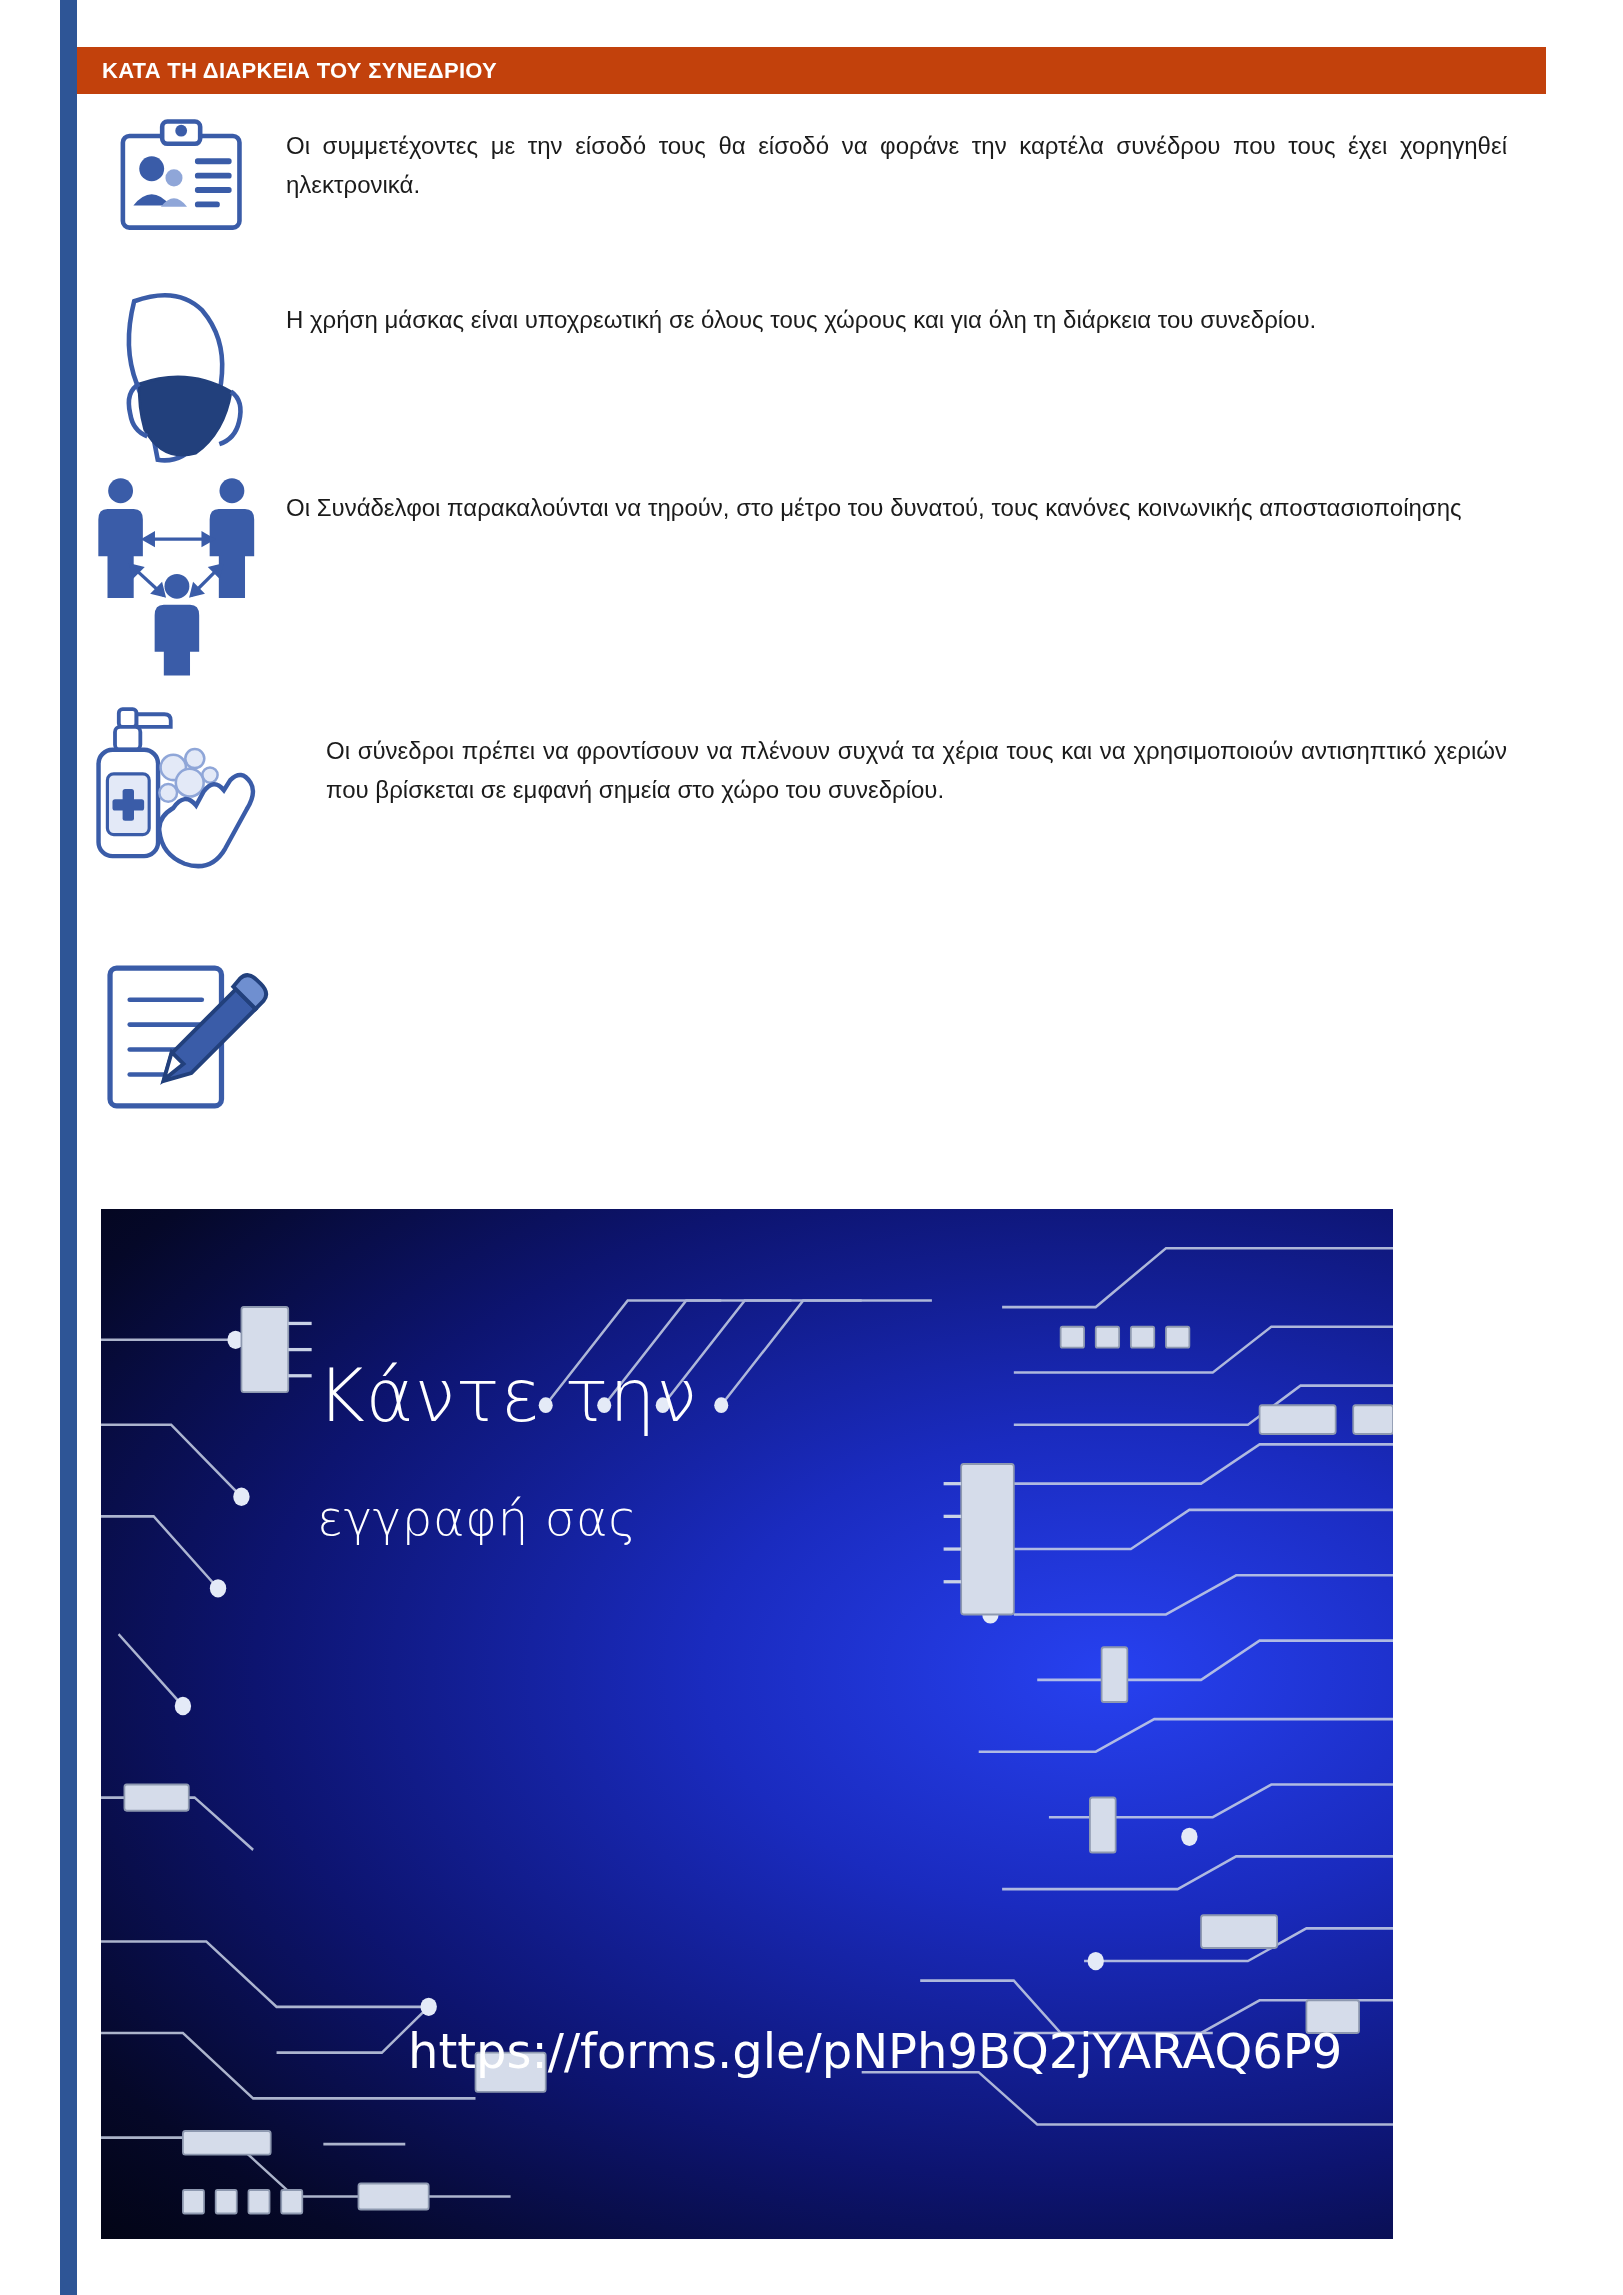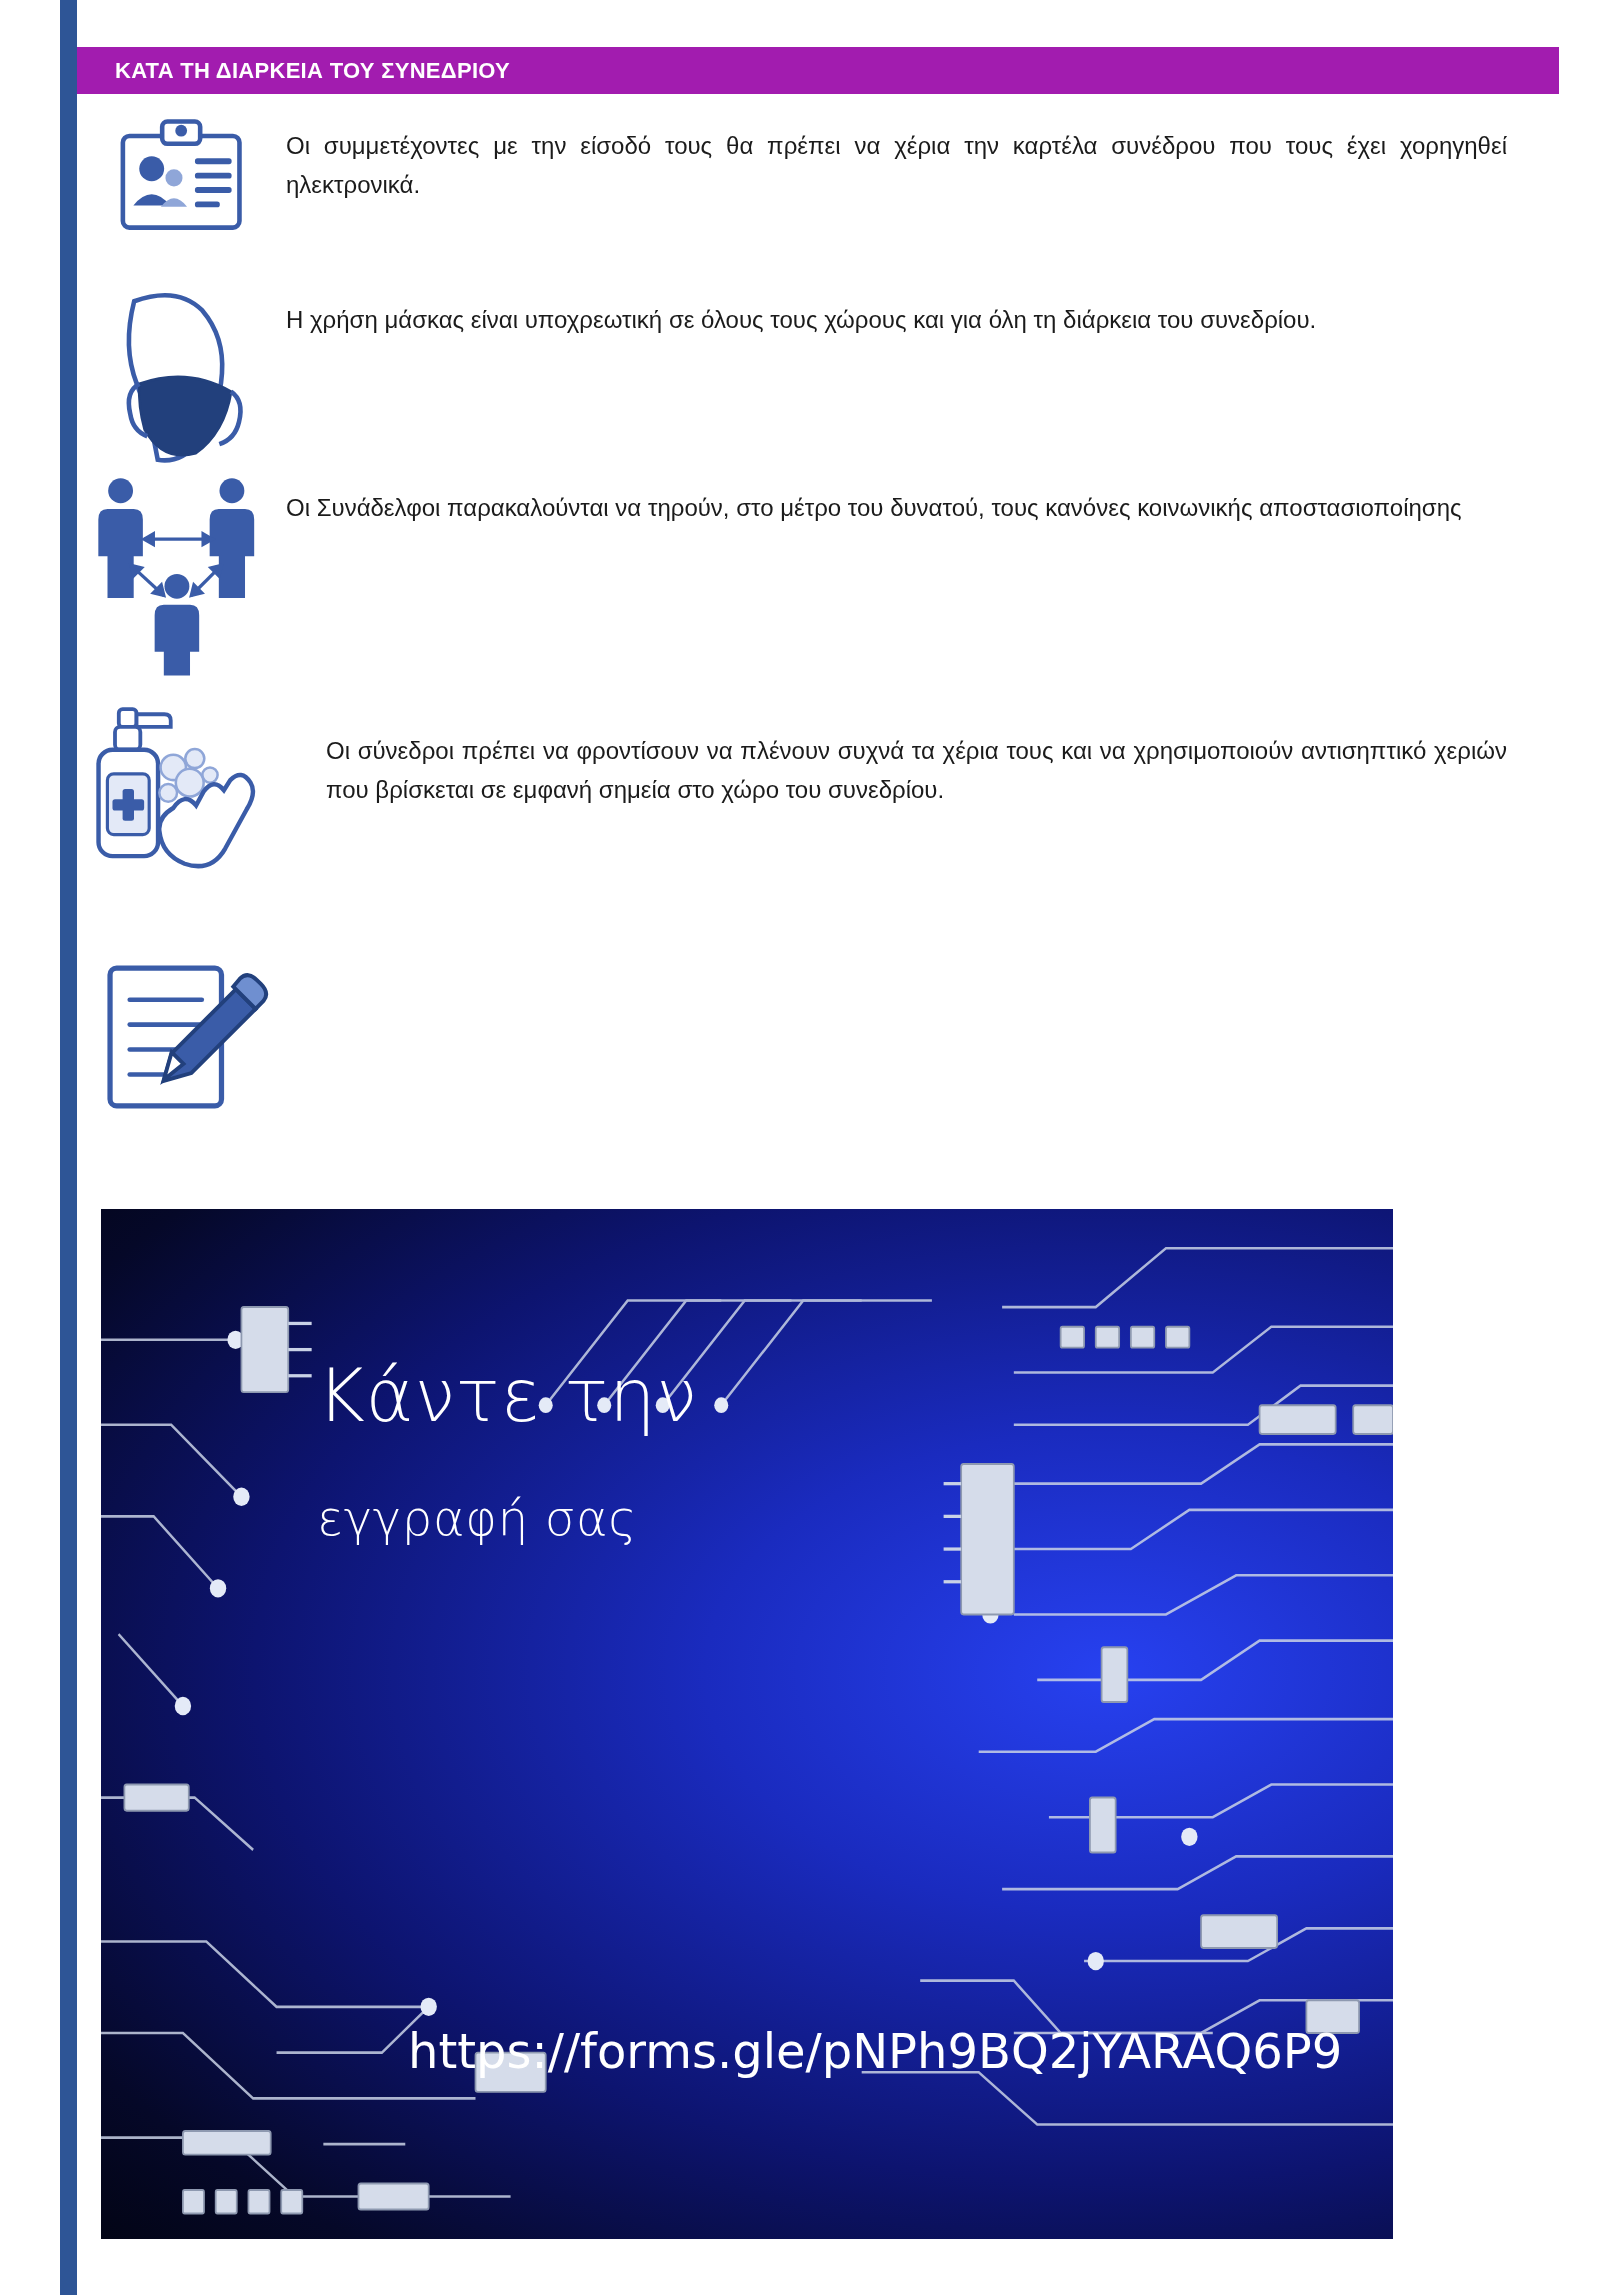--- a/index.html
+++ b/index.html
@@ -25,24 +25,23 @@
     background: #2e5596;
   }
 
   
   .header-band {
     position: absolute;
     left: 77px;
     top: 47px;
     width: 1469px;
     height: 47px;
-    background: #a21caf;
+    background: #c2410c;
     display: flex;
     align-items: center;
-    padding-left: 13px;
   }
   .header-band .title {
     color: #ffffff;
     font-size: 22px;
     font-weight: bold;
     letter-spacing: 0.3px;
     padding-left: 25px;
     white-space: nowrap;
   }
 
@@ -176,21 +175,21 @@
         <circle cx="62" cy="82" r="19" fill="#3a5ca8"></circle>
         <path d="M34 138 q28 -34 56 0 z" fill="#3a5ca8"></path>
         <circle cx="96" cy="96" r="13" fill="#8fa6d8"></circle>
         <path d="M76 140 q20 -26 40 0 z" fill="#8fa6d8"></path>
         <rect x="128" y="66" width="56" height="9" rx="4" fill="#3a5ca8"></rect>
         <rect x="128" y="88" width="56" height="9" rx="4" fill="#3a5ca8"></rect>
         <rect x="128" y="110" width="56" height="9" rx="4" fill="#3a5ca8"></rect>
         <rect x="128" y="132" width="38" height="9" rx="4" fill="#3a5ca8"></rect>
       </svg>
     </div>
-    <div class="rule-text">Οι συμμετέχοντες με την είσοδό τους θα πρέπει να χέρια την καρτέλα συνέδρου που τους έχει χορηγηθεί ηλεκτρονικά.</div>
+    <div class="rule-text">Οι συμμετέχοντες με την είσοδό τους θα είσοδό να φοράνε την καρτέλα συνέδρου που τους έχει χορηγηθεί ηλεκτρονικά.</div>
   </div>
 
   <div class="rule-row row-mask">
     <div class="rule-icon">
       <svg width="164" height="190" viewBox="0 0 250 290" aria-hidden="true">
         <path d="M52 34 q66 -24 104 14 q34 40 30 96 q-4 60 -36 104 q-26 34 -62 28 q-10 -60 -32 -116 q-22 -56 -4 -126 z" fill="#ffffff" stroke="#3a5ca8" stroke-width="7"></path>
         <path d="M60 160 q74 -26 140 12 q-10 62 -54 94 q-50 14 -78 -36 q-10 -36 -8 -70 z" fill="#22407c" stroke="#22407c" stroke-width="4"></path>
         <path d="M60 160 q-22 12 -14 46 q4 26 26 34" fill="none" stroke="#3a5ca8" stroke-width="7"></path>
         <path d="M200 172 q20 14 12 46 q-6 26 -30 34" fill="none" stroke="#3a5ca8" stroke-width="7"></path>
       </svg>

